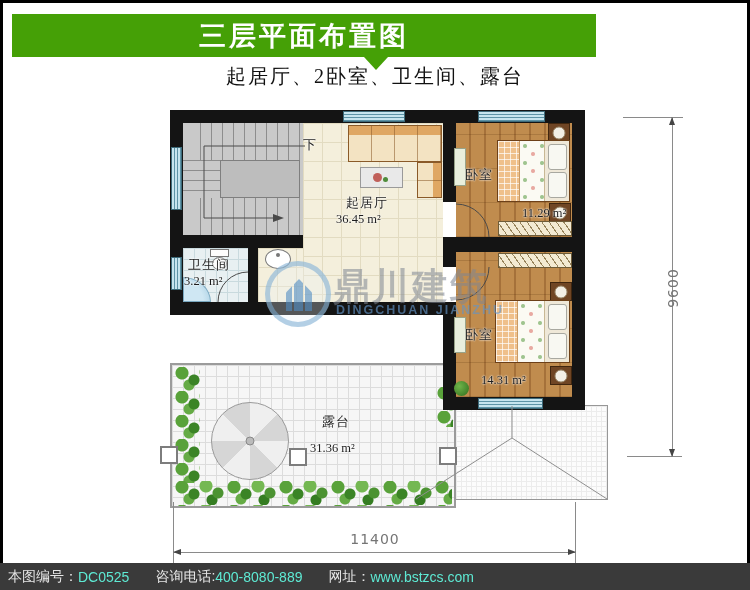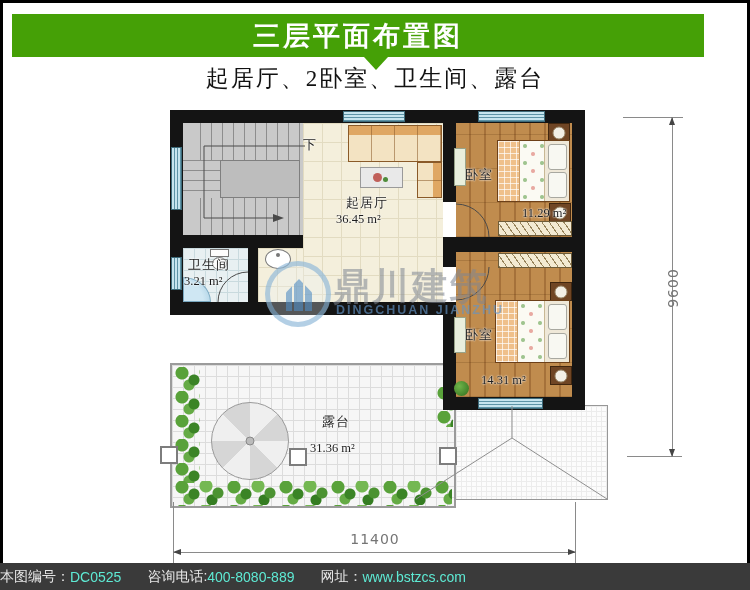--- a/index.html
+++ b/index.html
@@ -1,26 +1,26 @@
 <!DOCTYPE html>
 <html><head>
 <meta charset="utf-8">
 <style>
   html,body{margin:0;padding:0;}
   .page{position:relative;width:750px;height:590px;background:#fff;overflow:hidden;
         font-family:"Liberation Serif","DejaVu Serif",serif;}
   .frame{position:absolute;inset:0;border:3px solid #000;border-bottom:none;pointer-events:none;z-index:40;}
 
   
-  .title-bar{position:absolute;left:12px;top:14px;width:692px;height:43px;background:#45a006;z-index:5;
+  .title-bar{position:absolute;left:12px;top:14px;width:584px;height:43px;background:#45a006;z-index:5;
              display:flex;align-items:center;justify-content:center;}
   .title-bar .t{color:#fff;font-size:27px;font-weight:bold;letter-spacing:3px;font-family:"Liberation Sans","DejaVu Sans",sans-serif;}
   .title-arrow{position:absolute;left:364px;top:57px;width:0;height:0;z-index:5;
                border-left:12px solid transparent;border-right:12px solid transparent;border-top:13px solid #45a006;}
-  .subtitle{position:absolute;left:0;top:63px;width:100%;text-align:center;font-size:23px;color:#111;
+  .subtitle{position:absolute;left:0;top:63px;width:100%;text-align:center;font-size:20px;color:#111;
             letter-spacing:2px;z-index:5;}
 
   
   .plan{position:absolute;left:170px;top:110px;width:415px;height:352px;z-index:2;}
   .wall{position:absolute;background:#141414;}
   .floor{position:absolute;}
   .f-tile{background-color:#f4efdc;background-image:linear-gradient(#e2dbc1 1px,transparent 1px),
           linear-gradient(90deg,#e2dbc1 1px,transparent 1px);background-size:19px 19px;}
   .f-wood{background-color:#b07a3e;background-image:
           repeating-linear-gradient(0deg,rgba(70,35,0,.18) 0 1px,transparent 1px 34px),
@@ -120,21 +120,21 @@
          color:rgba(98,148,198,.65);font-family:"Liberation Sans","DejaVu Sans",sans-serif;}
 
   .svg-overlay{position:absolute;inset:0;z-index:3;pointer-events:none;}
 
   
   .footer{position:absolute;left:0;top:563px;width:750px;height:27px;background:#3a3a3a;z-index:45;
           display:flex;align-items:center;font-size:14px;color:#e6e6e6;
           font-family:"Liberation Sans","DejaVu Sans",sans-serif;white-space:nowrap;}
   .footer .hl{color:#5eead4;}
   .footer .seg{margin-left:26px;}
-  .footer .first{}
+  .footer .first{margin-left:8px;}
 </style>
 </head>
 <body>
 
 <div class="page">
 
   <div class="title-bar">
     <span class="t">三层平面布置图</span>
   </div>
   <div class="title-arrow"></div>

